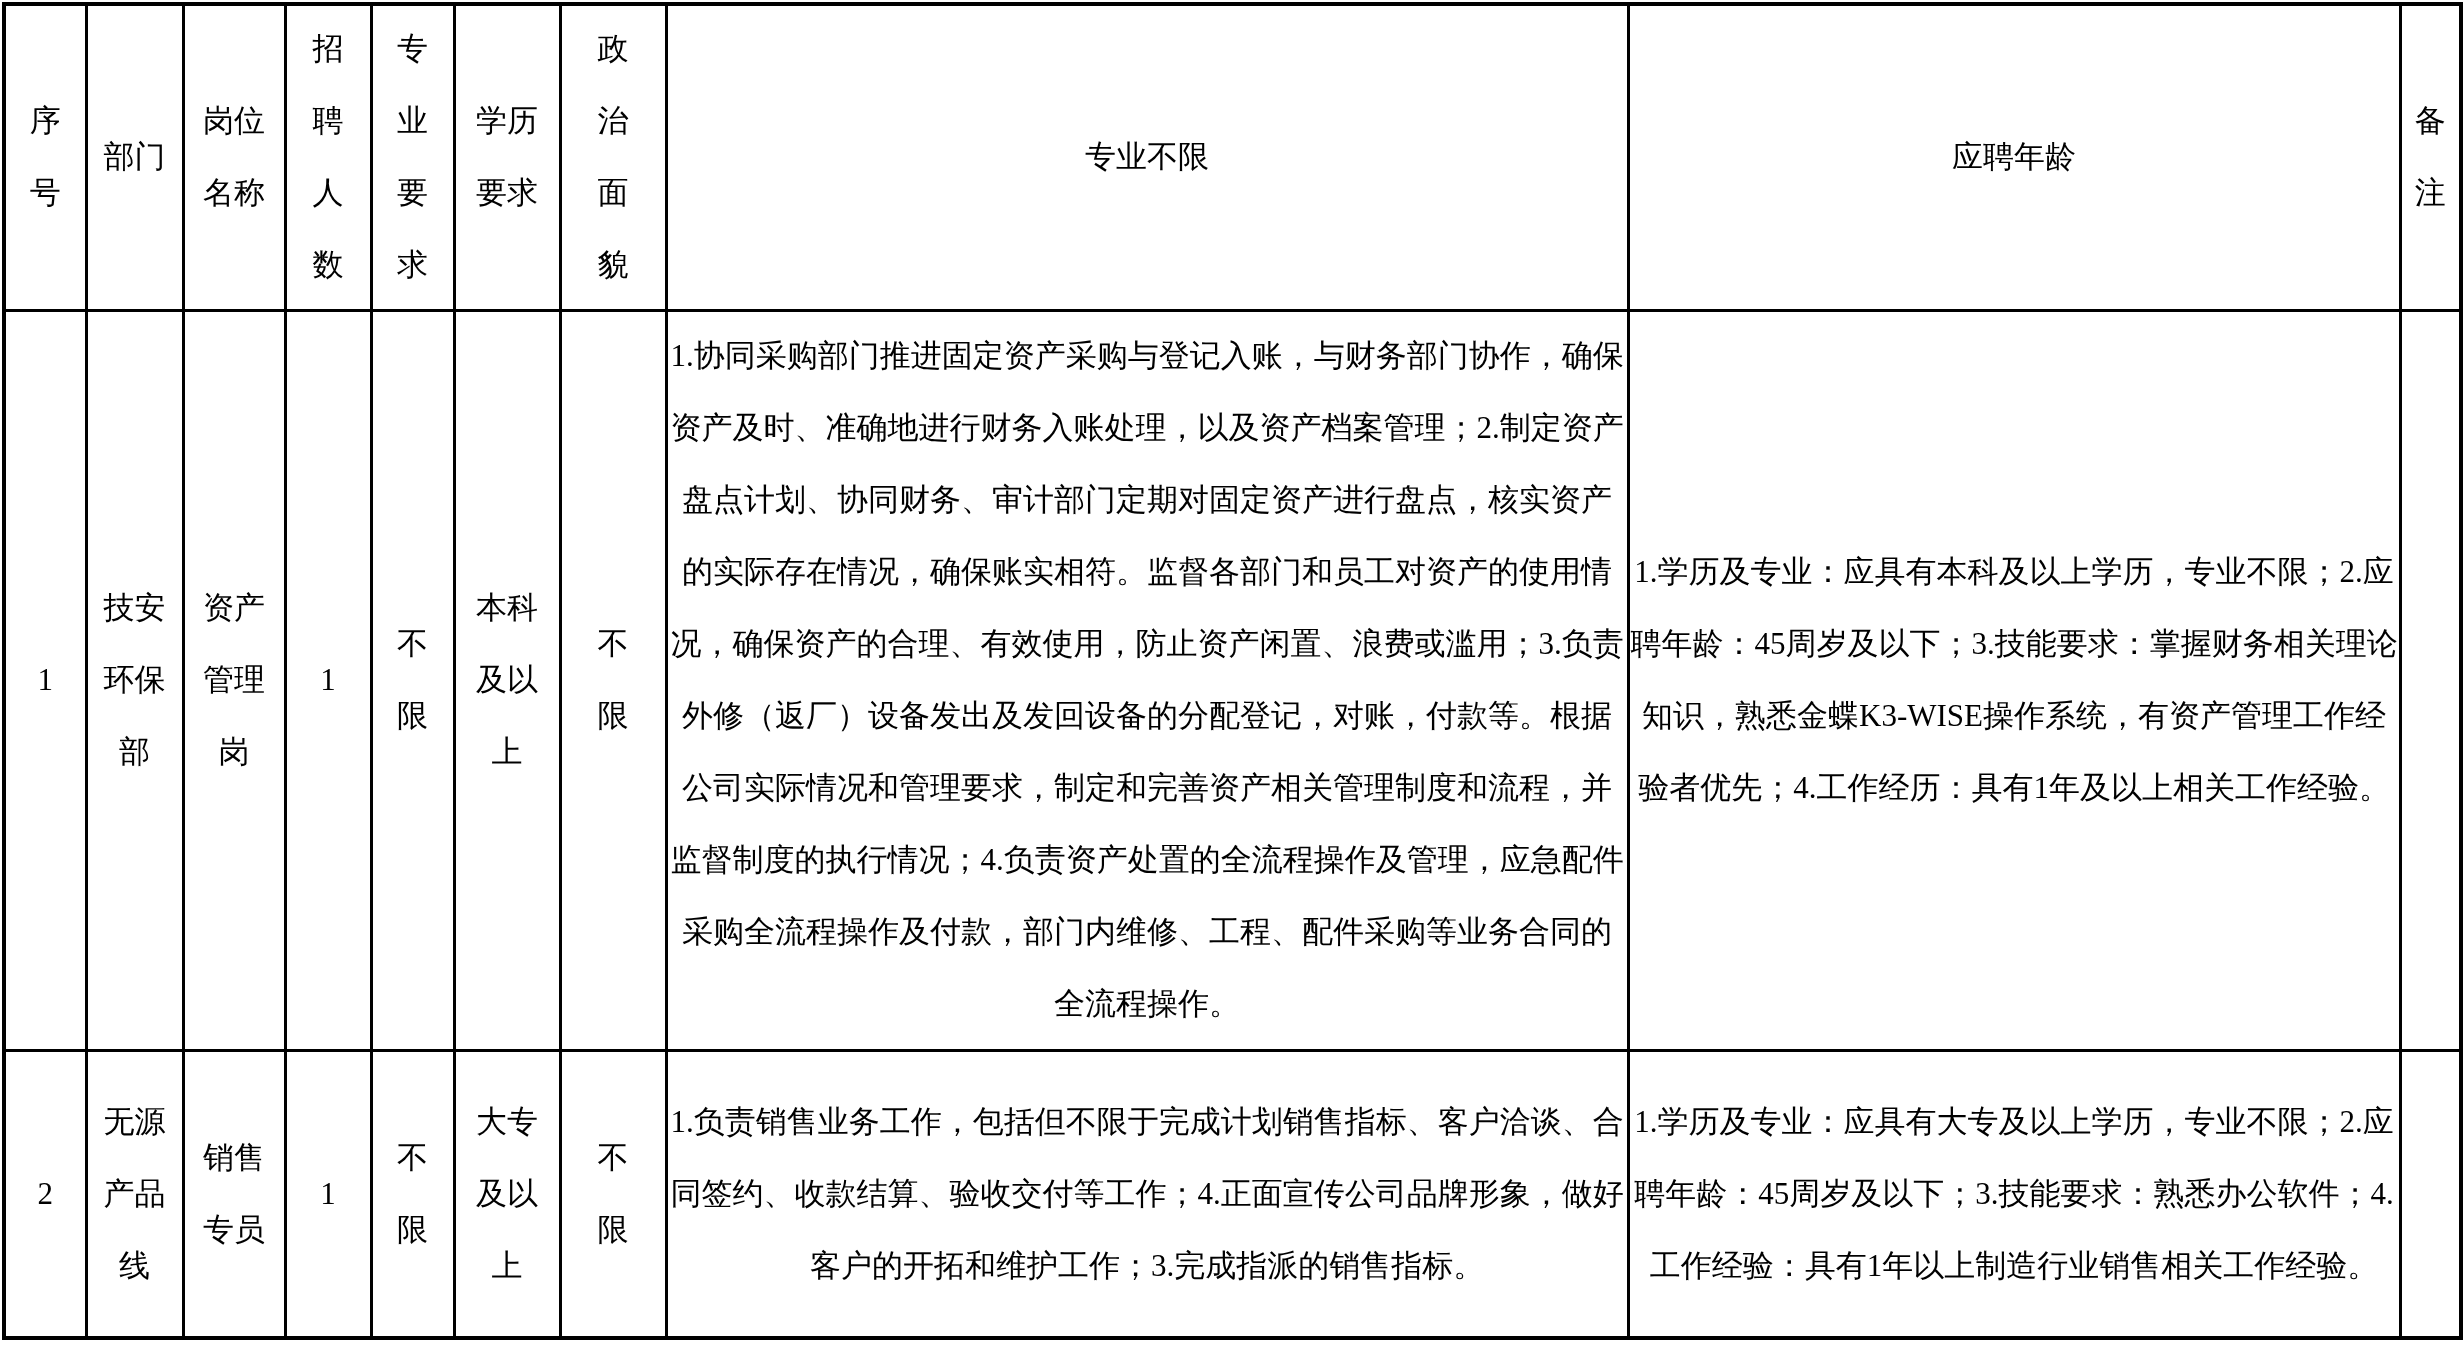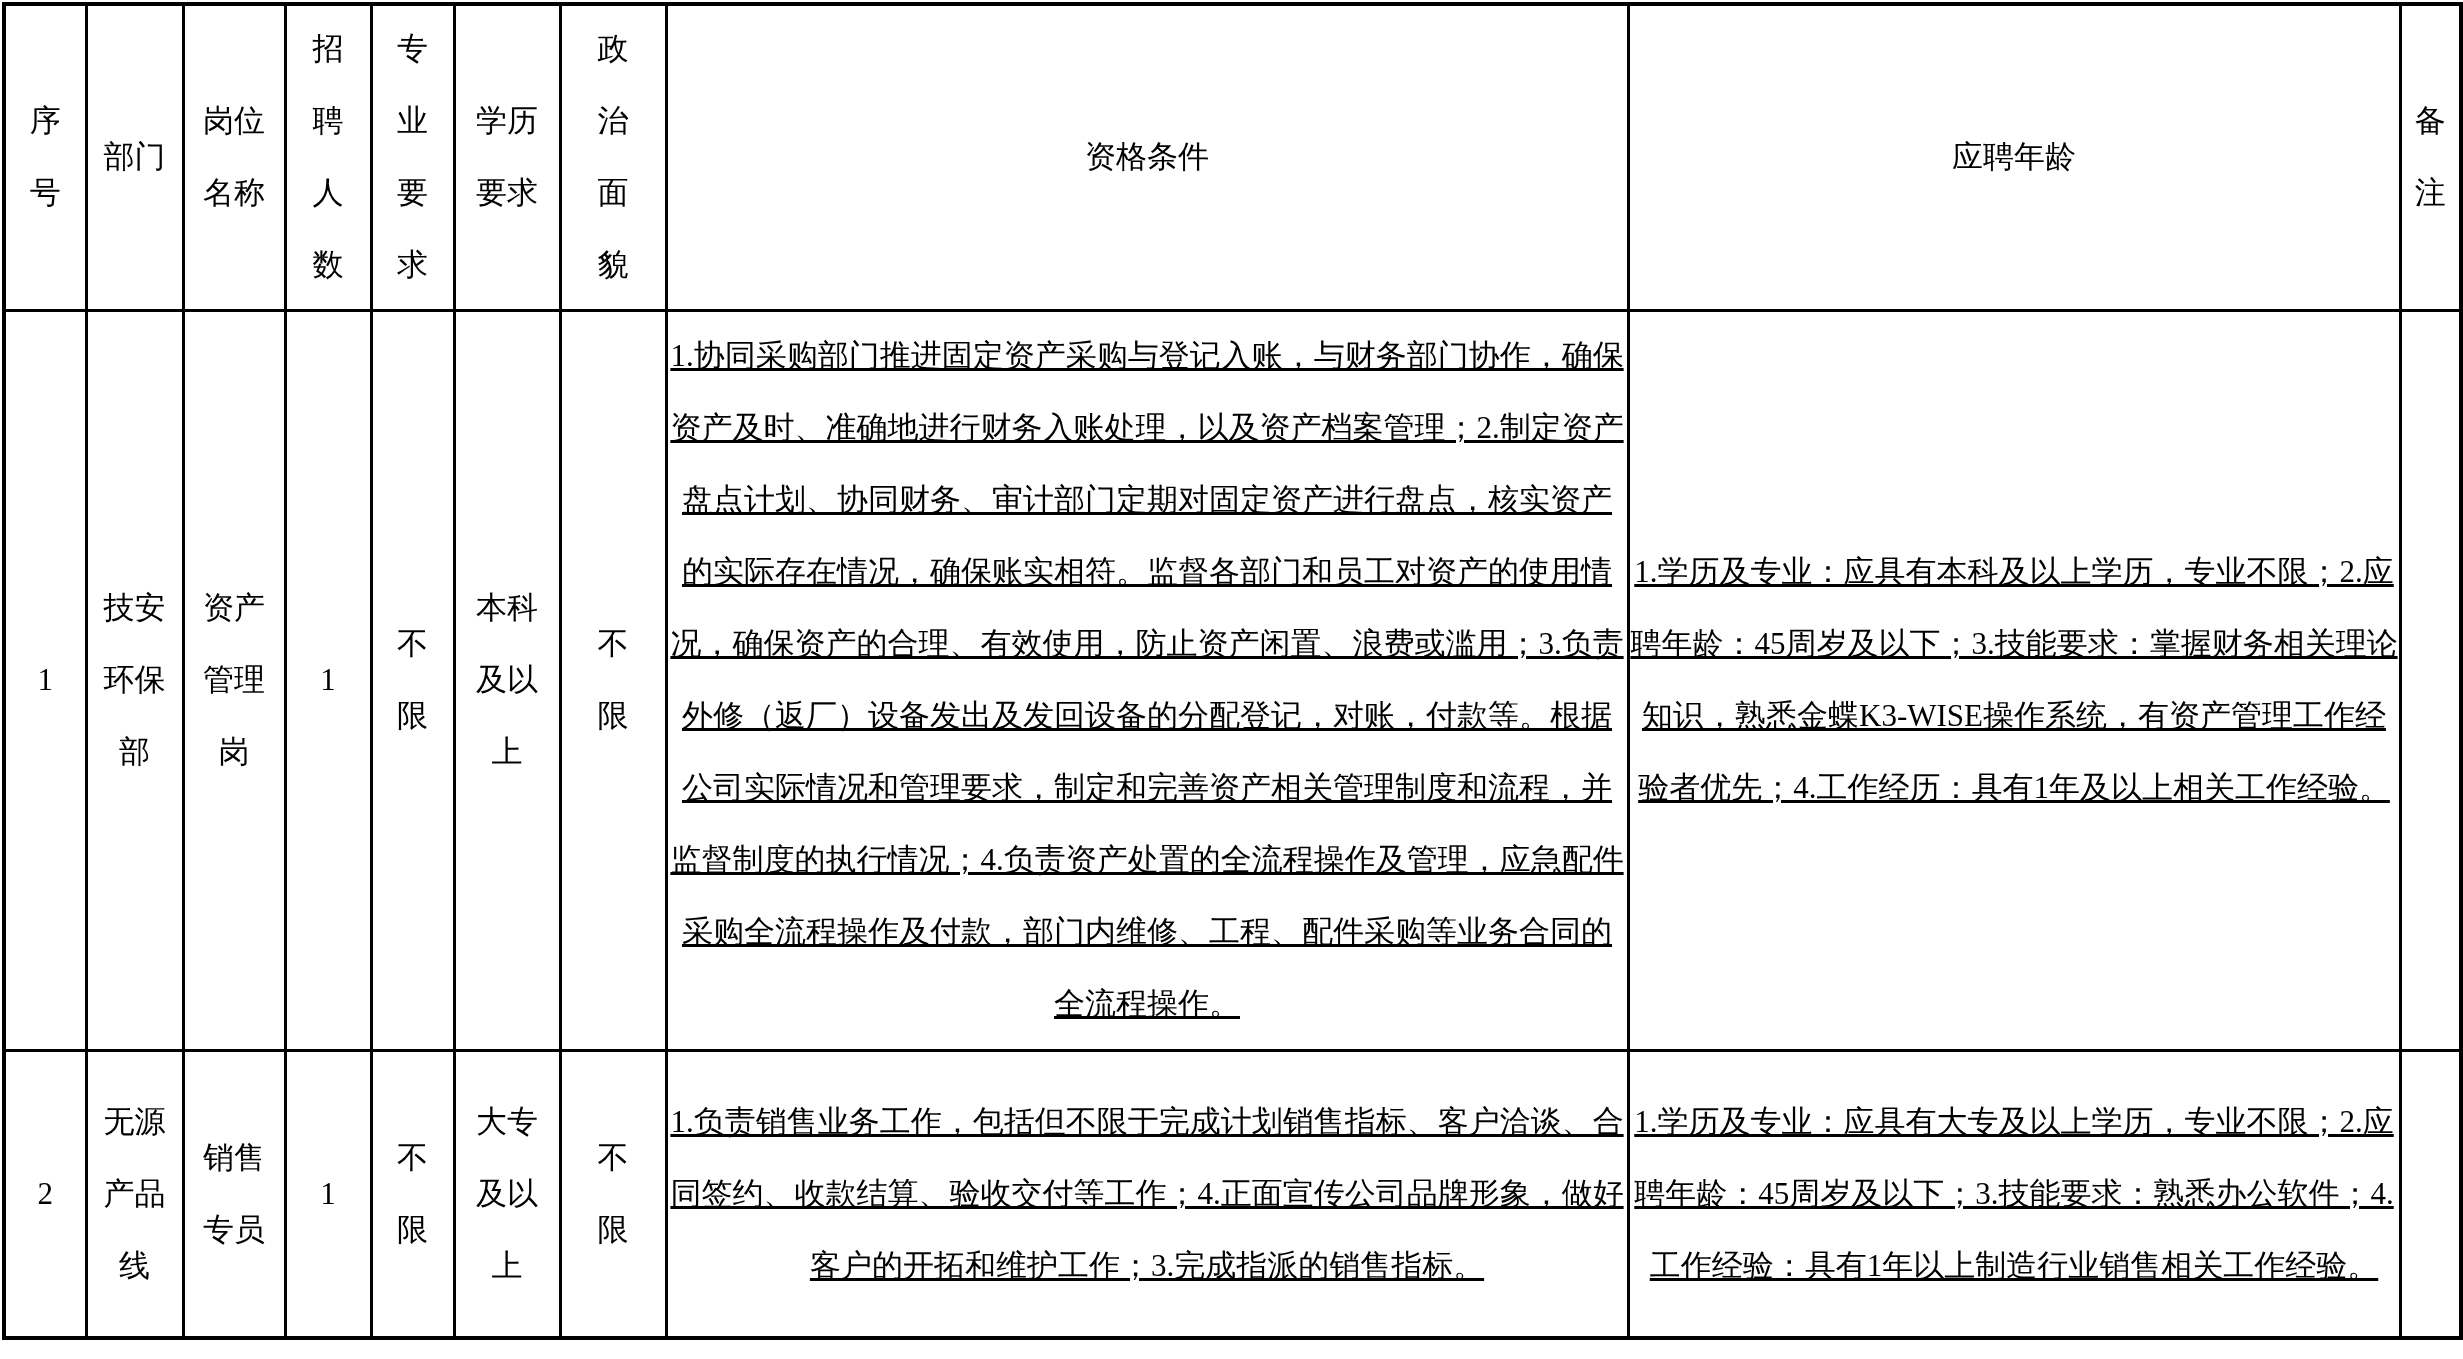--- a/index.html
+++ b/index.html
@@ -34,21 +34,20 @@
     overflow: hidden;
   }
   tr.header-row    { height: 306px; }
   tr.job-row-first { height: 740px; }
   tr.job-row-second{ height: 288px; }
   th.bold-head { font-weight: bold; }
   td.long-text {
     text-align: justify;
     padding: 0 13px;
     white-space: pre-line;
-    text-decoration: underline;
   }
 </style>
 </head>
 <body>
 
 <table class="recruit">
   <colgroup>
     <col style="width:82px">
     <col style="width:97px">
     <col style="width:102px">
@@ -74,21 +73,21 @@
       <th>专
 业
 要
 求</th>
       <th>学历
 要求</th>
       <th>政
 治
 面
 貌</th>
-      <th class="bold-head">资格条件</th>
+      <th class="bold-head">专业不限</th>
       <th class="bold-head">应聘年龄</th>
       <th>备
 注</th>
     </tr>
   </thead>
   <tbody>
     <tr class="job-row-first">
       <td>1</td>
       <td>技安
 环保

